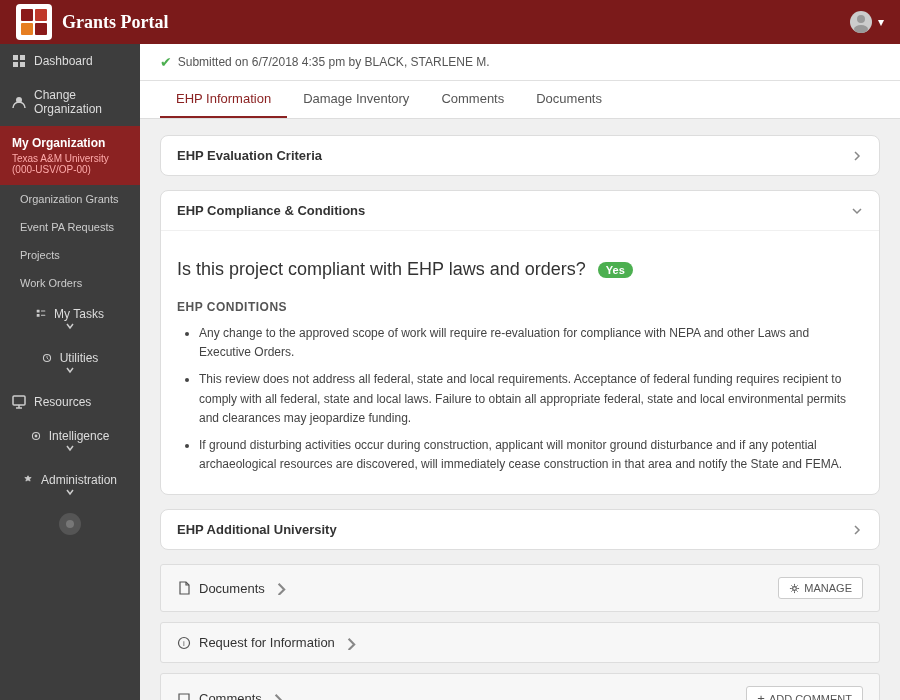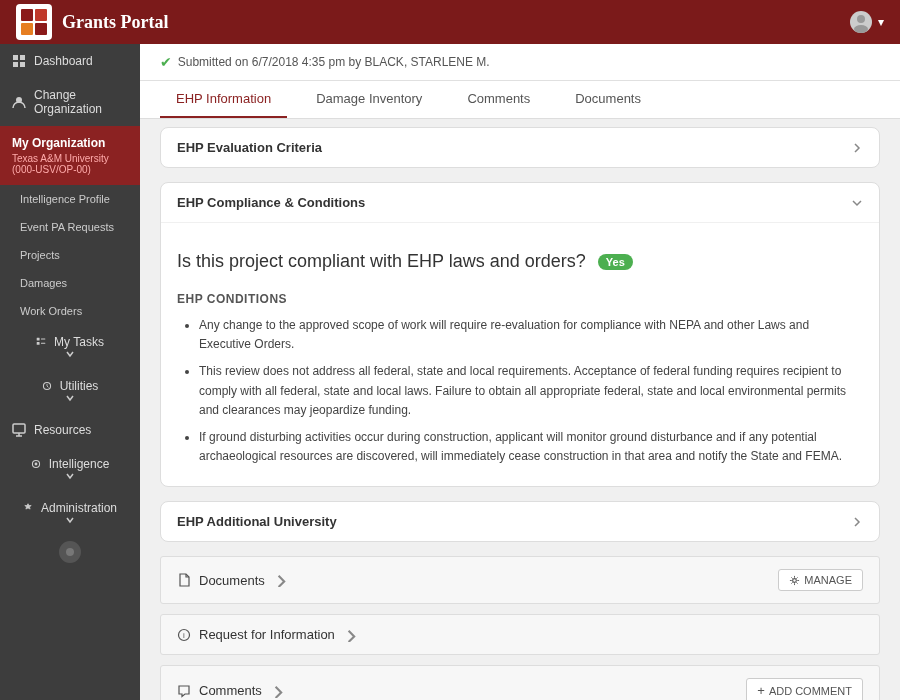--- a/index.html
+++ b/index.html
@@ -31,21 +31,21 @@
 
     
     .main { flex: 1; overflow-y: auto; background: #f0f0f0; }
     .content-area { padding: 0 20px 20px; }
 
     
     .submission-banner { background: #fff; border-bottom: 1px solid #e0e0e0; padding: 10px 20px; font-size: 12px; color: #555; display: flex; align-items: center; gap: 6px; }
     .submission-banner .check { color: #4caf50; font-size: 14px; }
 
     
-    .tabs { background: #fff; border-bottom: 1px solid #ddd; padding: 0 20px; display: flex; gap: 13px; margin-bottom: 8px; }
+    .tabs { background: #fff; border-bottom: 1px solid #ddd; padding: 0 20px; display: flex; gap: 0; margin-bottom: 16px; }
     .tab { padding: 10px 16px; font-size: 13px; cursor: pointer; color: #555; border-bottom: 2px solid transparent; }
     .tab.active { color: #8b2222; border-bottom: 2px solid #8b2222; }
 
     
     .section-card { background: #fff; border: 1px solid #ddd; border-radius: 8px; margin-bottom: 14px; }
     .section-header { padding: 12px 16px; display: flex; align-items: center; justify-content: space-between; cursor: pointer; font-size: 13px; font-weight: 600; color: #333; }
     .section-header svg { width: 12px; height: 12px; color: #888; }
     .section-body { padding: 12px 16px; border-top: 1px solid #f0f0f0; }
 
     
@@ -107,30 +107,27 @@
         </svg>
       <span>Change Organization</span>
     </div>
 
     <div class="sidebar-org">
       <div class="sidebar-org-label">My Organization</div>
       <div class="sidebar-org-sub">Texas A&amp;M University (000-USV/OP-00)</div>
     </div>
 
     <div class="sidebar-sub-item">
-      <span>Intelligence Profile</span>
+      <span>Organization Grants</span>
     </div>
     <div class="sidebar-sub-item">
       <span>Event PA Requests</span>
     </div>
     <div class="sidebar-sub-item">
       <span>Projects</span>
-    </div>
-    <div class="sidebar-sub-item">
-      <span>Damages</span>
     </div>
     <div class="sidebar-sub-item">
       <span>Work Orders</span>
     </div>
 
     <div class="sidebar-group">
       <div style="display:flex;align-items:center;gap:8px;">
         <svg viewBox="0 0 14 14" fill="#ccc" width="14" height="14">
             <rect x="1" y="1" width="4" height="4" rx="0.5"></rect>
             <rect x="7" y="2" width="6" height="1.5" rx="0.5"></rect>

